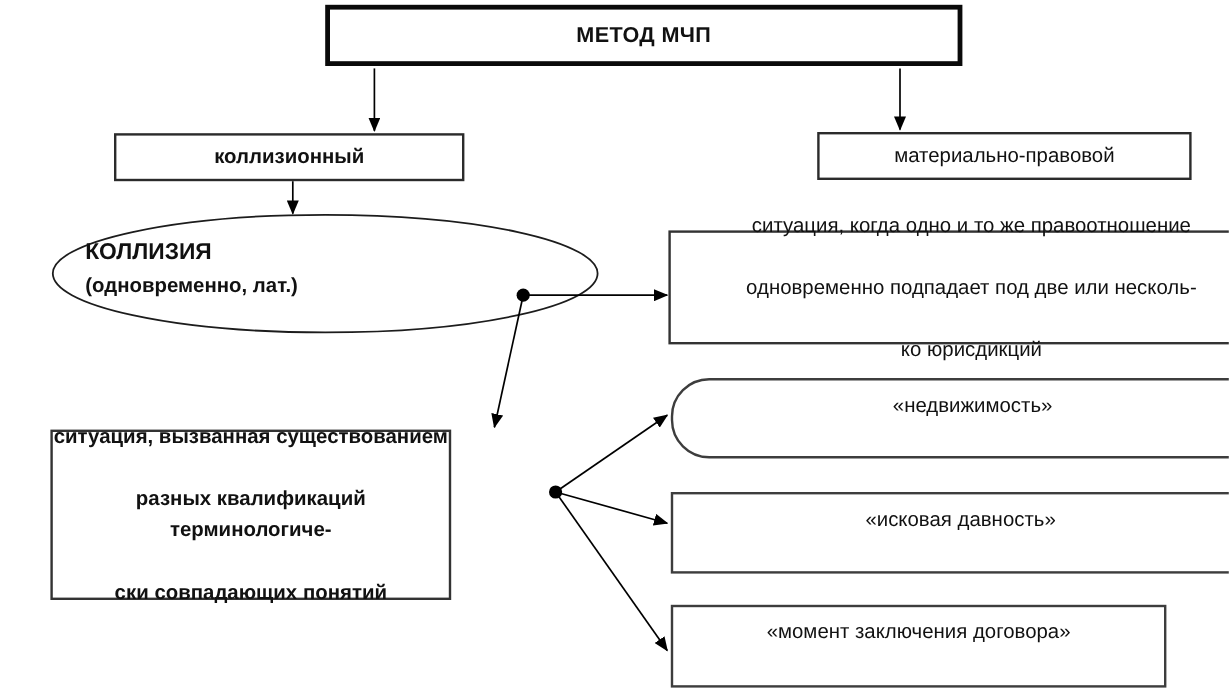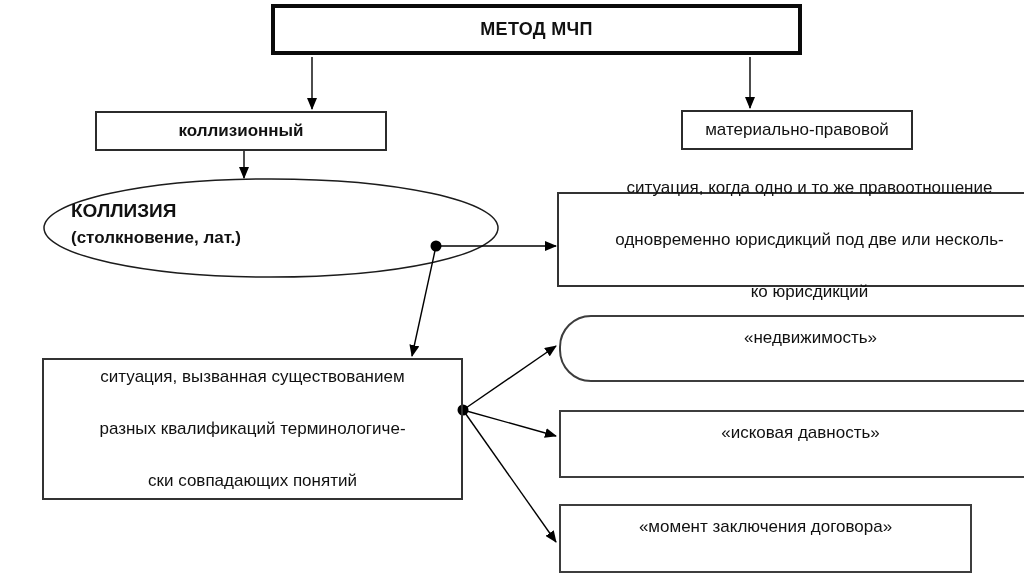--- a/index.html
+++ b/index.html
@@ -36,29 +36,29 @@
     border: 4px solid #0a0a0a;
     font-weight: bold;
     font-size: 18px;
     letter-spacing: 0.3px;
   }
   .branch-box {
     border: 2px solid #2b2b2b;
     font-size: 17px;
   }
   .branch-left  { left: 55px;  top: 111px; width: 292px; height: 40px; font-weight: bold; }
-  .branch-right { left: 641px; top: 110px; width: 232px; height: 40px; }
+  .branch-right { left: 641px; top: 110px; width: 312px; height: 40px; }
   .def-box {
     border: 2px solid #333333;
     font-size: 17px;
     line-height: 26px;
     gap: 26px;
   }
   .def-jurisdiction { left: 517px; top: 192px; width: 505px; height: 95px; }
-  .def-qualification { left: 2px; top: 358px; width: 421px; height: 142px; }
+  .def-qualification { left: 2px; top: 358px; width: 334px; height: 142px; font-weight: bold; }
   .example-box {
     border: 2px solid #3d3d3d;
     justify-content: flex-start;
     padding-top: 11px;
     font-size: 17px;
   }
   .example-1 { left: 519px; top: 315px; width: 503px; height: 67px; border-radius: 32px; }
   .example-2 { left: 519px; top: 410px; width: 471px; height: 68px; padding-left: 12px; }
   .example-3 { left: 519px; top: 504px; width: 413px; height: 69px; }
   .ellipse-label {
@@ -105,26 +105,26 @@
   <div class="box branch-box branch-left">
     <span>коллизионный</span>
   </div>
 
   <div class="box branch-box branch-right">
     <span>материально-правовой</span>
   </div>
 
   <div class="ellipse-label">
     <span class="term">КОЛЛИЗИЯ</span>
-    <span class="translation">(столкновение, лат.)</span>
+    <span class="translation">(одновременно, лат.)</span>
   </div>
 
   <div class="box def-box def-jurisdiction">
     <span class="ln">ситуация, когда одно и то же правоотношение</span>
-    <span class="ln">одновременно юрисдикций под две или несколь-</span>
+    <span class="ln">одновременно подпадает под две или несколь-</span>
     <span class="ln">ко юрисдикций</span>
   </div>
 
   <div class="box def-box def-qualification">
     <span class="ln">ситуация, вызванная существованием</span>
     <span class="ln">разных квалификаций терминологиче-</span>
     <span class="ln">ски совпадающих понятий</span>
   </div>
 
   <div class="box example-box example-1">

